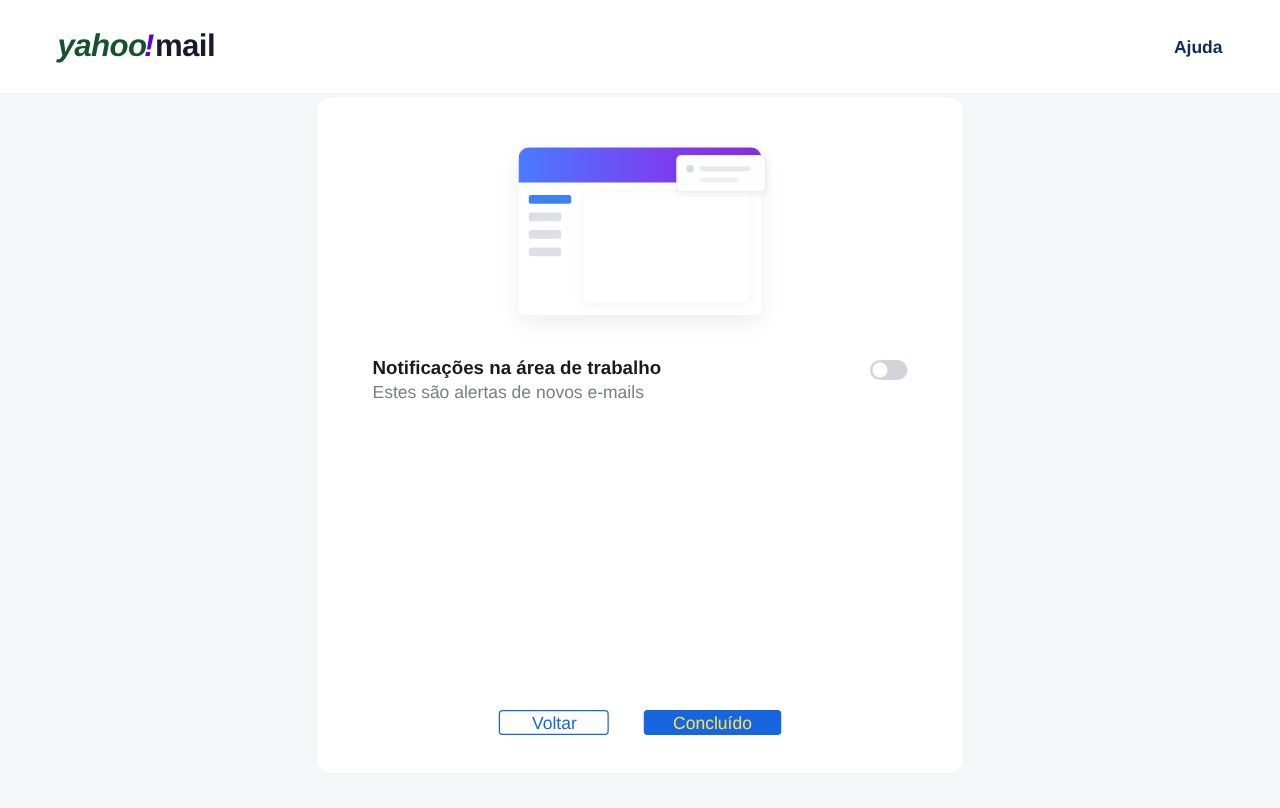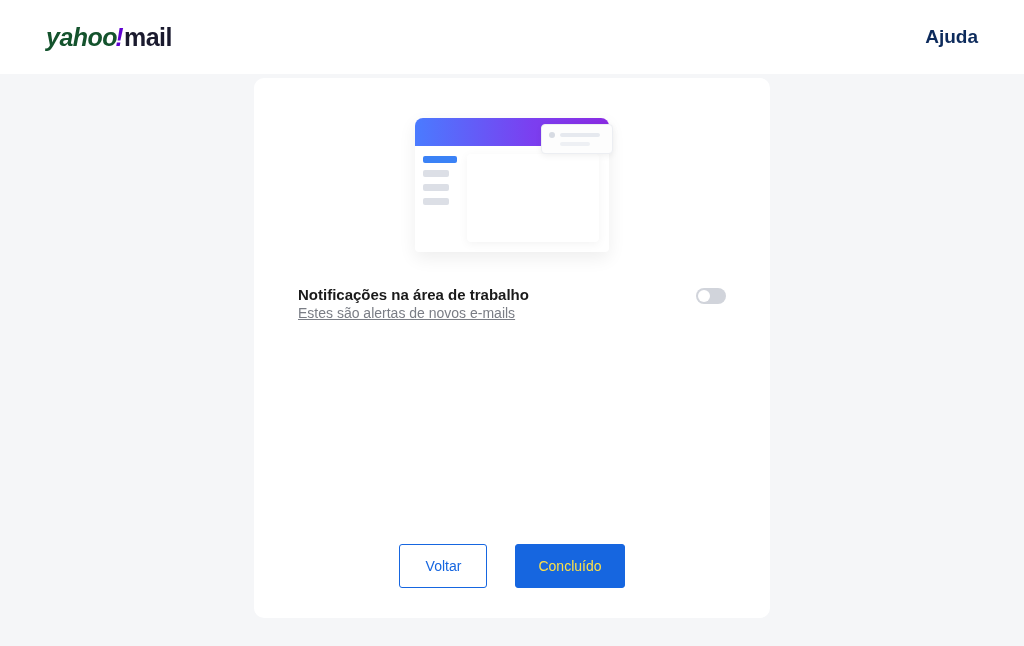--- a/index.html
+++ b/index.html
@@ -41,21 +41,21 @@
       margin-left: -2px;
       margin-right: 1px;
     }
     .logo-mail {
       color: #1a1a2e;
       font-weight: 700;
       font-style: normal;
     }
     .help-link {
       color: #0d2b5c;
-      font-size: 19px;
+      font-size: 14px;
       font-weight: 600;
       cursor: pointer;
     }
     .content-area {
       display: flex;
       justify-content: center;
       padding-top: 4px;
     }
     .card {
       background: #fff;
@@ -171,21 +171,20 @@
     }
     .setting-title {
       font-size: 15px;
       font-weight: 700;
       color: #1a1a1a;
       margin-bottom: 2px;
     }
     .setting-desc {
       font-size: 14px;
       color: #7a7d85;
-      text-decoration: underline;
     }
     .toggle {
       width: 30px;
       height: 16px;
       background: #d1d4db;
       border-radius: 10px;
       position: relative;
       margin-top: 2px;
       cursor: pointer;
     }
@@ -201,21 +200,21 @@
     .button-row {
       position: absolute;
       bottom: 30px;
       left: 0;
       right: 0;
       display: flex;
       justify-content: center;
       gap: 28px;
     }
     .btn {
-      height: 44px;
+      height: 20px;
       padding: 0 22px;
       border-radius: 3px;
       font-size: 14px;
       font-weight: 500;
       cursor: pointer;
       display: flex;
       align-items: center;
       justify-content: center;
       min-width: 88px;
     }

